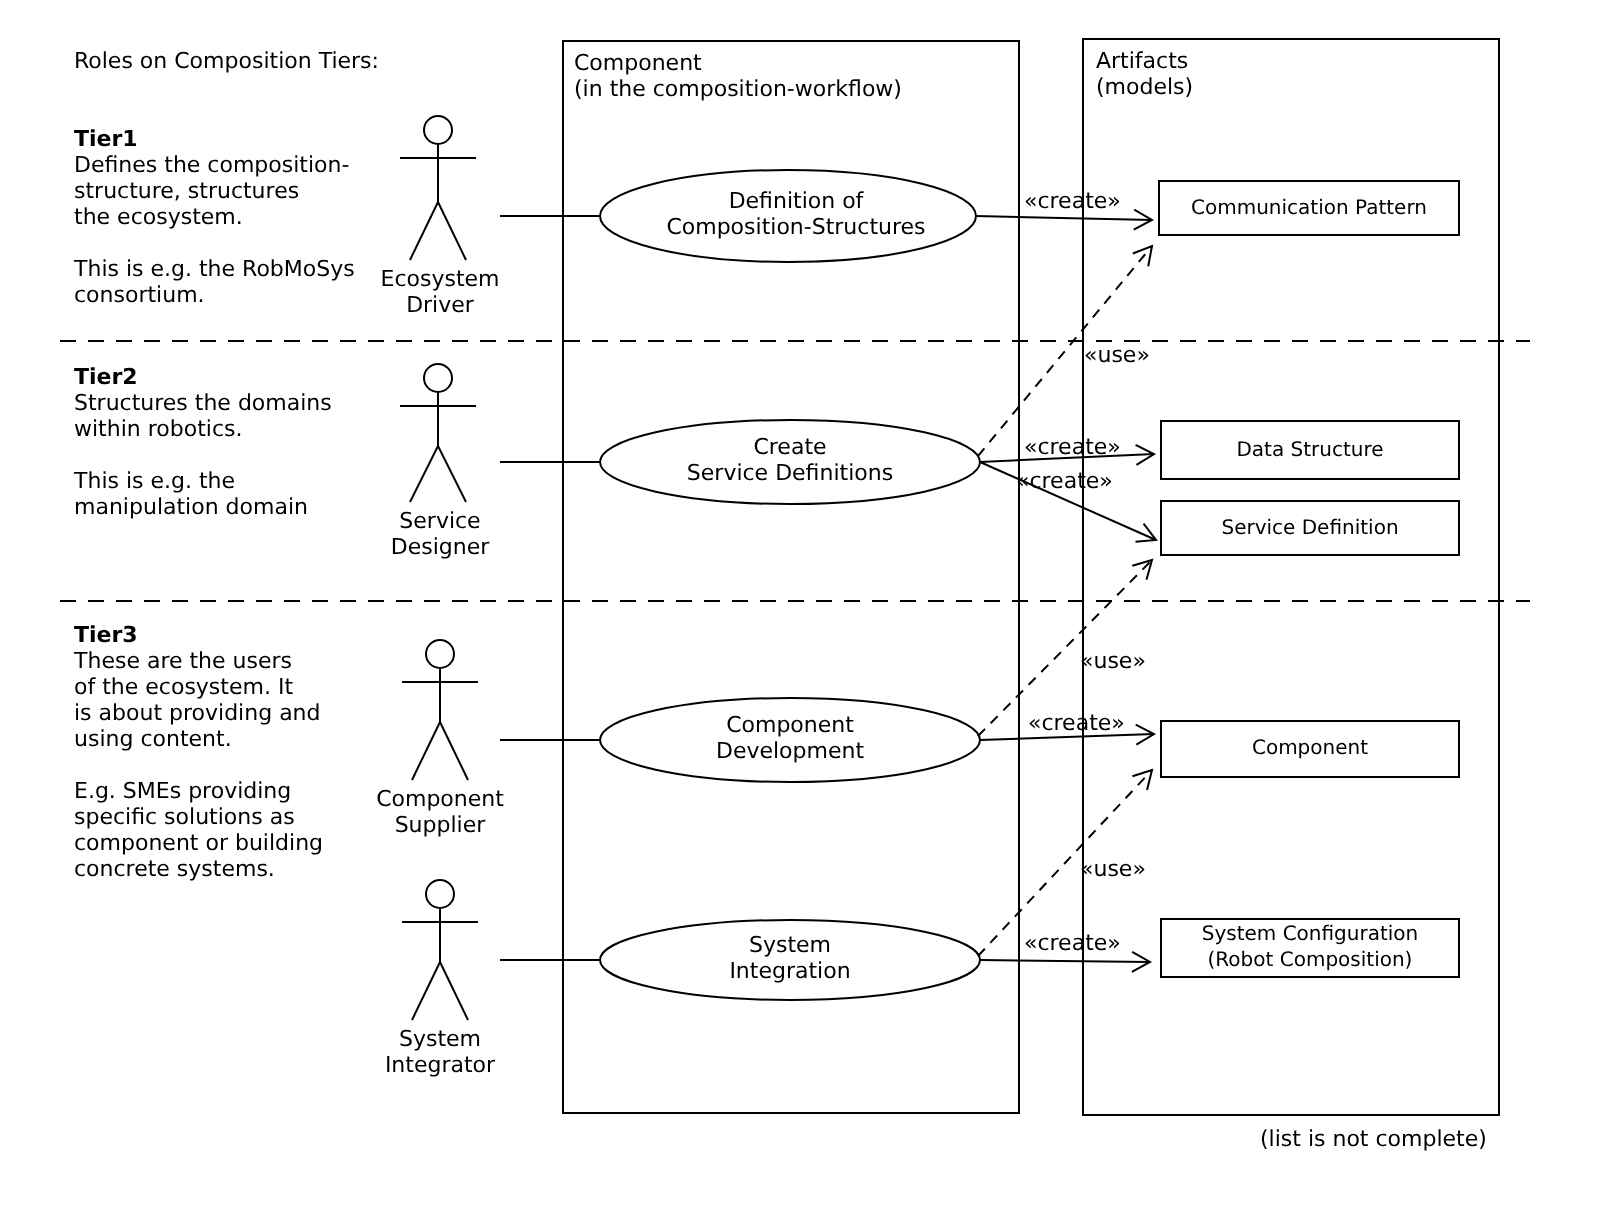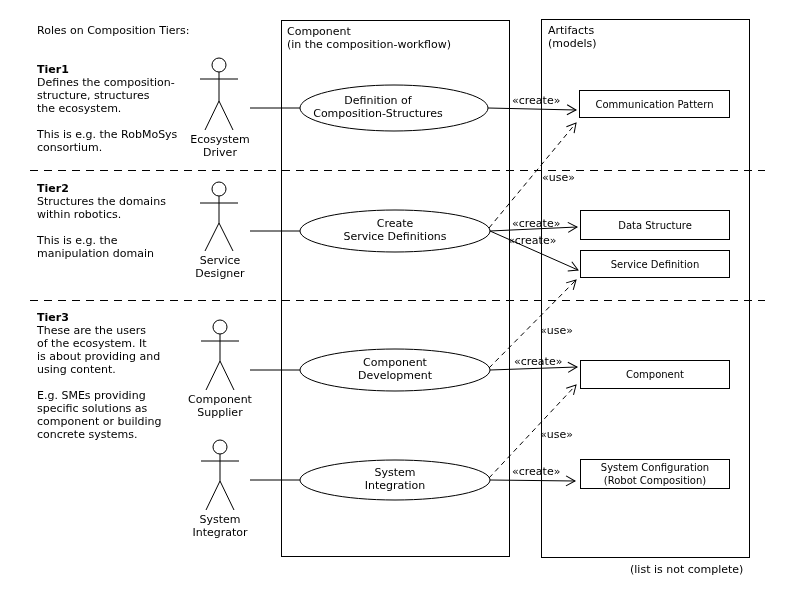--- a/index.html
+++ b/index.html
@@ -122,21 +122,21 @@
 
   <div class="t pre ctr" style="left:150px;top:254px;width:140px;">Service
 Designer</div>
   <div class="t pre ctr" style="left:150px;top:133px;width:140px;">Ecosystem
 Driver</div>
   <div class="t pre ctr" style="left:150px;top:393px;width:140px;">Component
 Supplier</div>
   <div class="t pre ctr" style="left:150px;top:513px;width:140px;">System
 Integrator</div>
 
-  <div class="t pre ctr" style="left:283px;top:94px;width:190px;">Definition of
+  <div class="t pre ctr" style="left:303px;top:94px;width:190px;">Definition of
 Composition-Structures</div>
   <div class="t pre ctr" style="left:300px;top:217px;width:190px;">Create
 Service Definitions</div>
   <div class="t pre ctr" style="left:300px;top:356px;width:190px;">Component
 Development</div>
   <div class="t pre ctr" style="left:300px;top:466px;width:190px;">System
 Integration</div>
 
   <div class="cell" style="left:579px;top:90px;width:151px;height:28px;">Communication Pattern</div>
   <div class="cell" style="left:580px;top:210px;width:150px;height:30px;">Data Structure</div>

